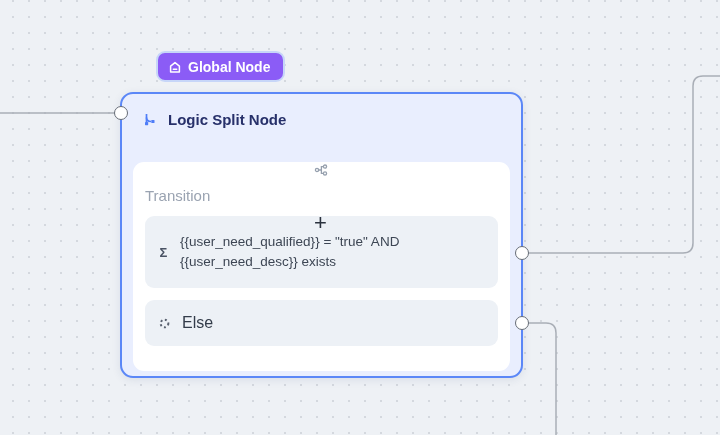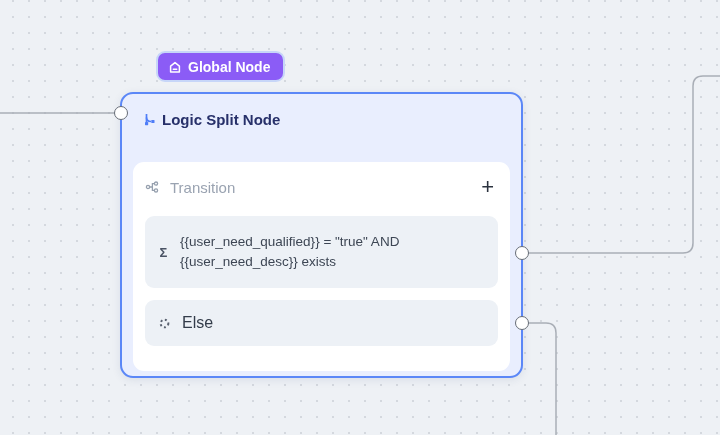--- a/index.html
+++ b/index.html
@@ -30,32 +30,32 @@
 
   .node{
     position:absolute;left:120px;top:92px;z-index:1;
     width:403px;height:286px;box-sizing:border-box;
     background:#e9eefe;
     border:2px solid #5b87f7;
     border-radius:13px;
     box-shadow:0 2px 8px rgba(40,60,110,.10);
   }
   .node-header{
-    display:flex;align-items:center;gap:5px;
+    display:flex;align-items:center;gap:11px;
     padding:17px 20px 0 20px;
   }
   .node-title{font-size:15px;font-weight:700;color:#27306a;}
 
   .panel{
     position:absolute;left:11px;right:11px;top:68px;bottom:5px;
     background:#ffffff;border-radius:11px;
     padding:0 12px;box-sizing:border-box;
     overflow:hidden;
   }
-  .panel-header{height:50px;display:flex;align-items:center;gap:9px;}
+  .panel-header{height:50px;display:flex;gap:9px;flex-direction:column;}
   .panel-title{flex:1;font-size:15px;color:#9aa3b1;}
   .add-btn{
     border:none;background:transparent;cursor:pointer;
     font-size:22px;font-weight:300;color:#2b323e;
     line-height:20px;padding:0 2px;margin-right:2px;
   }
 
   .row{
     background:#edf1f6;border-radius:9px;
     display:flex;align-items:center;gap:10px;

